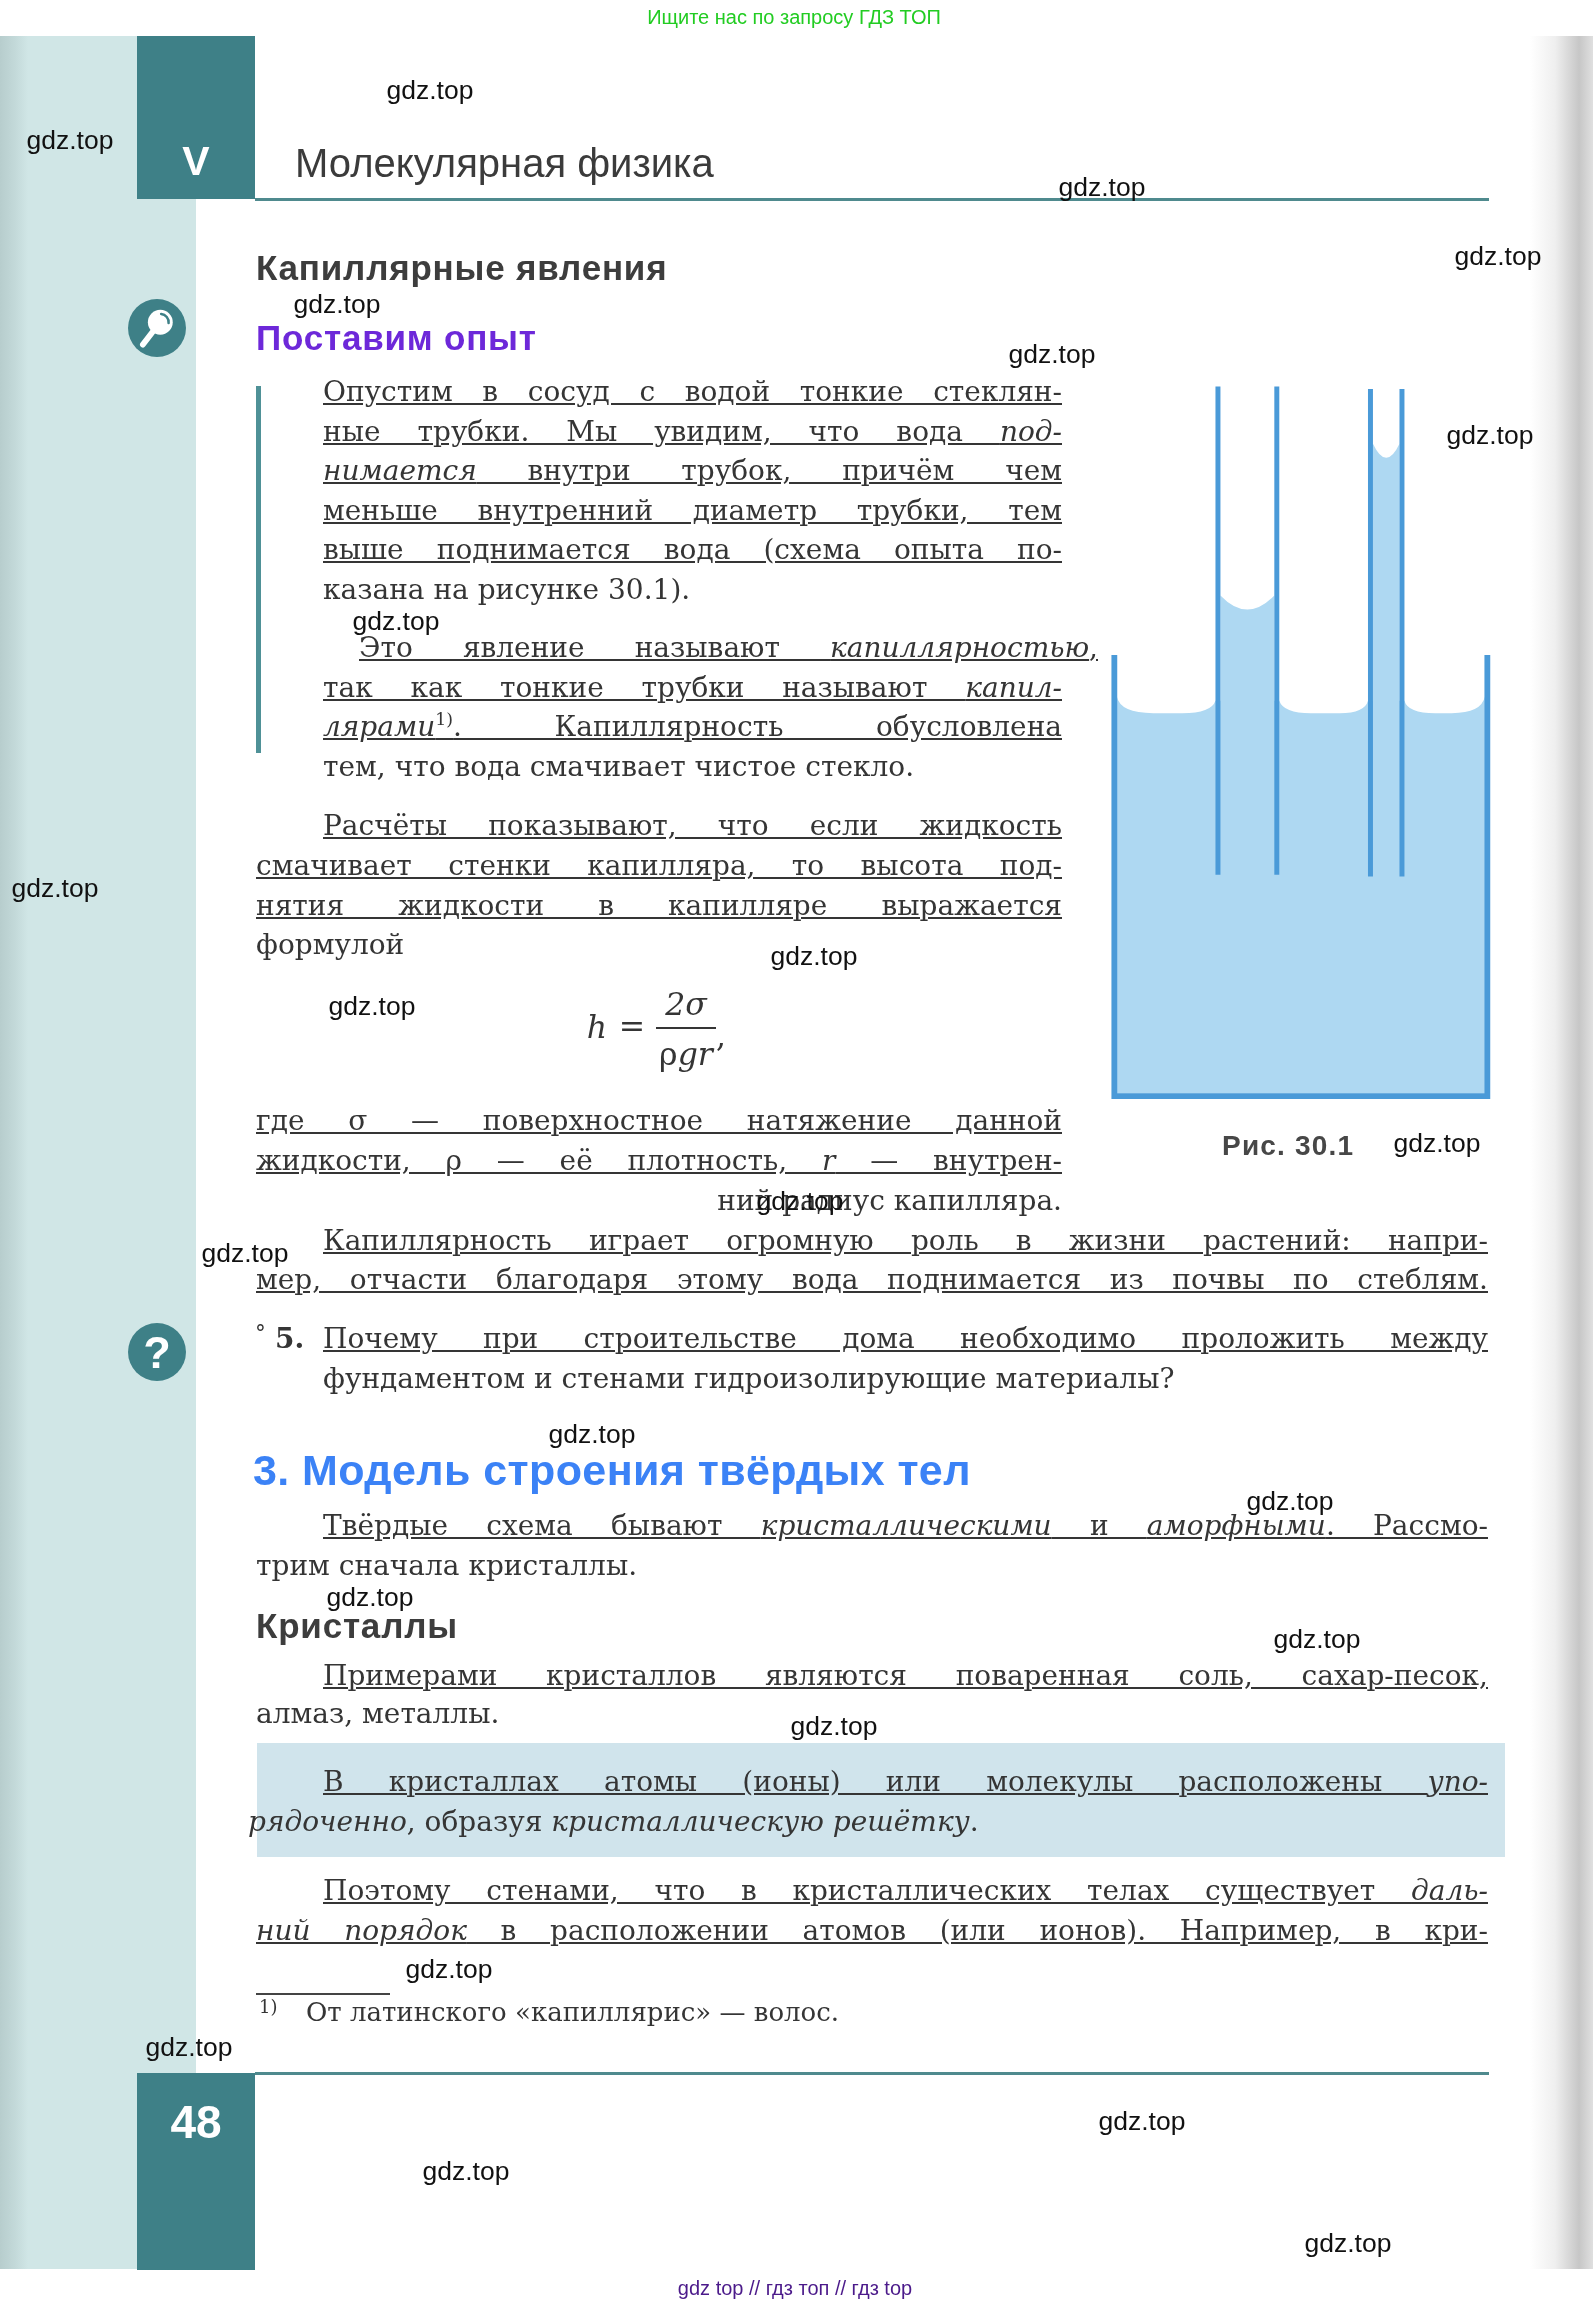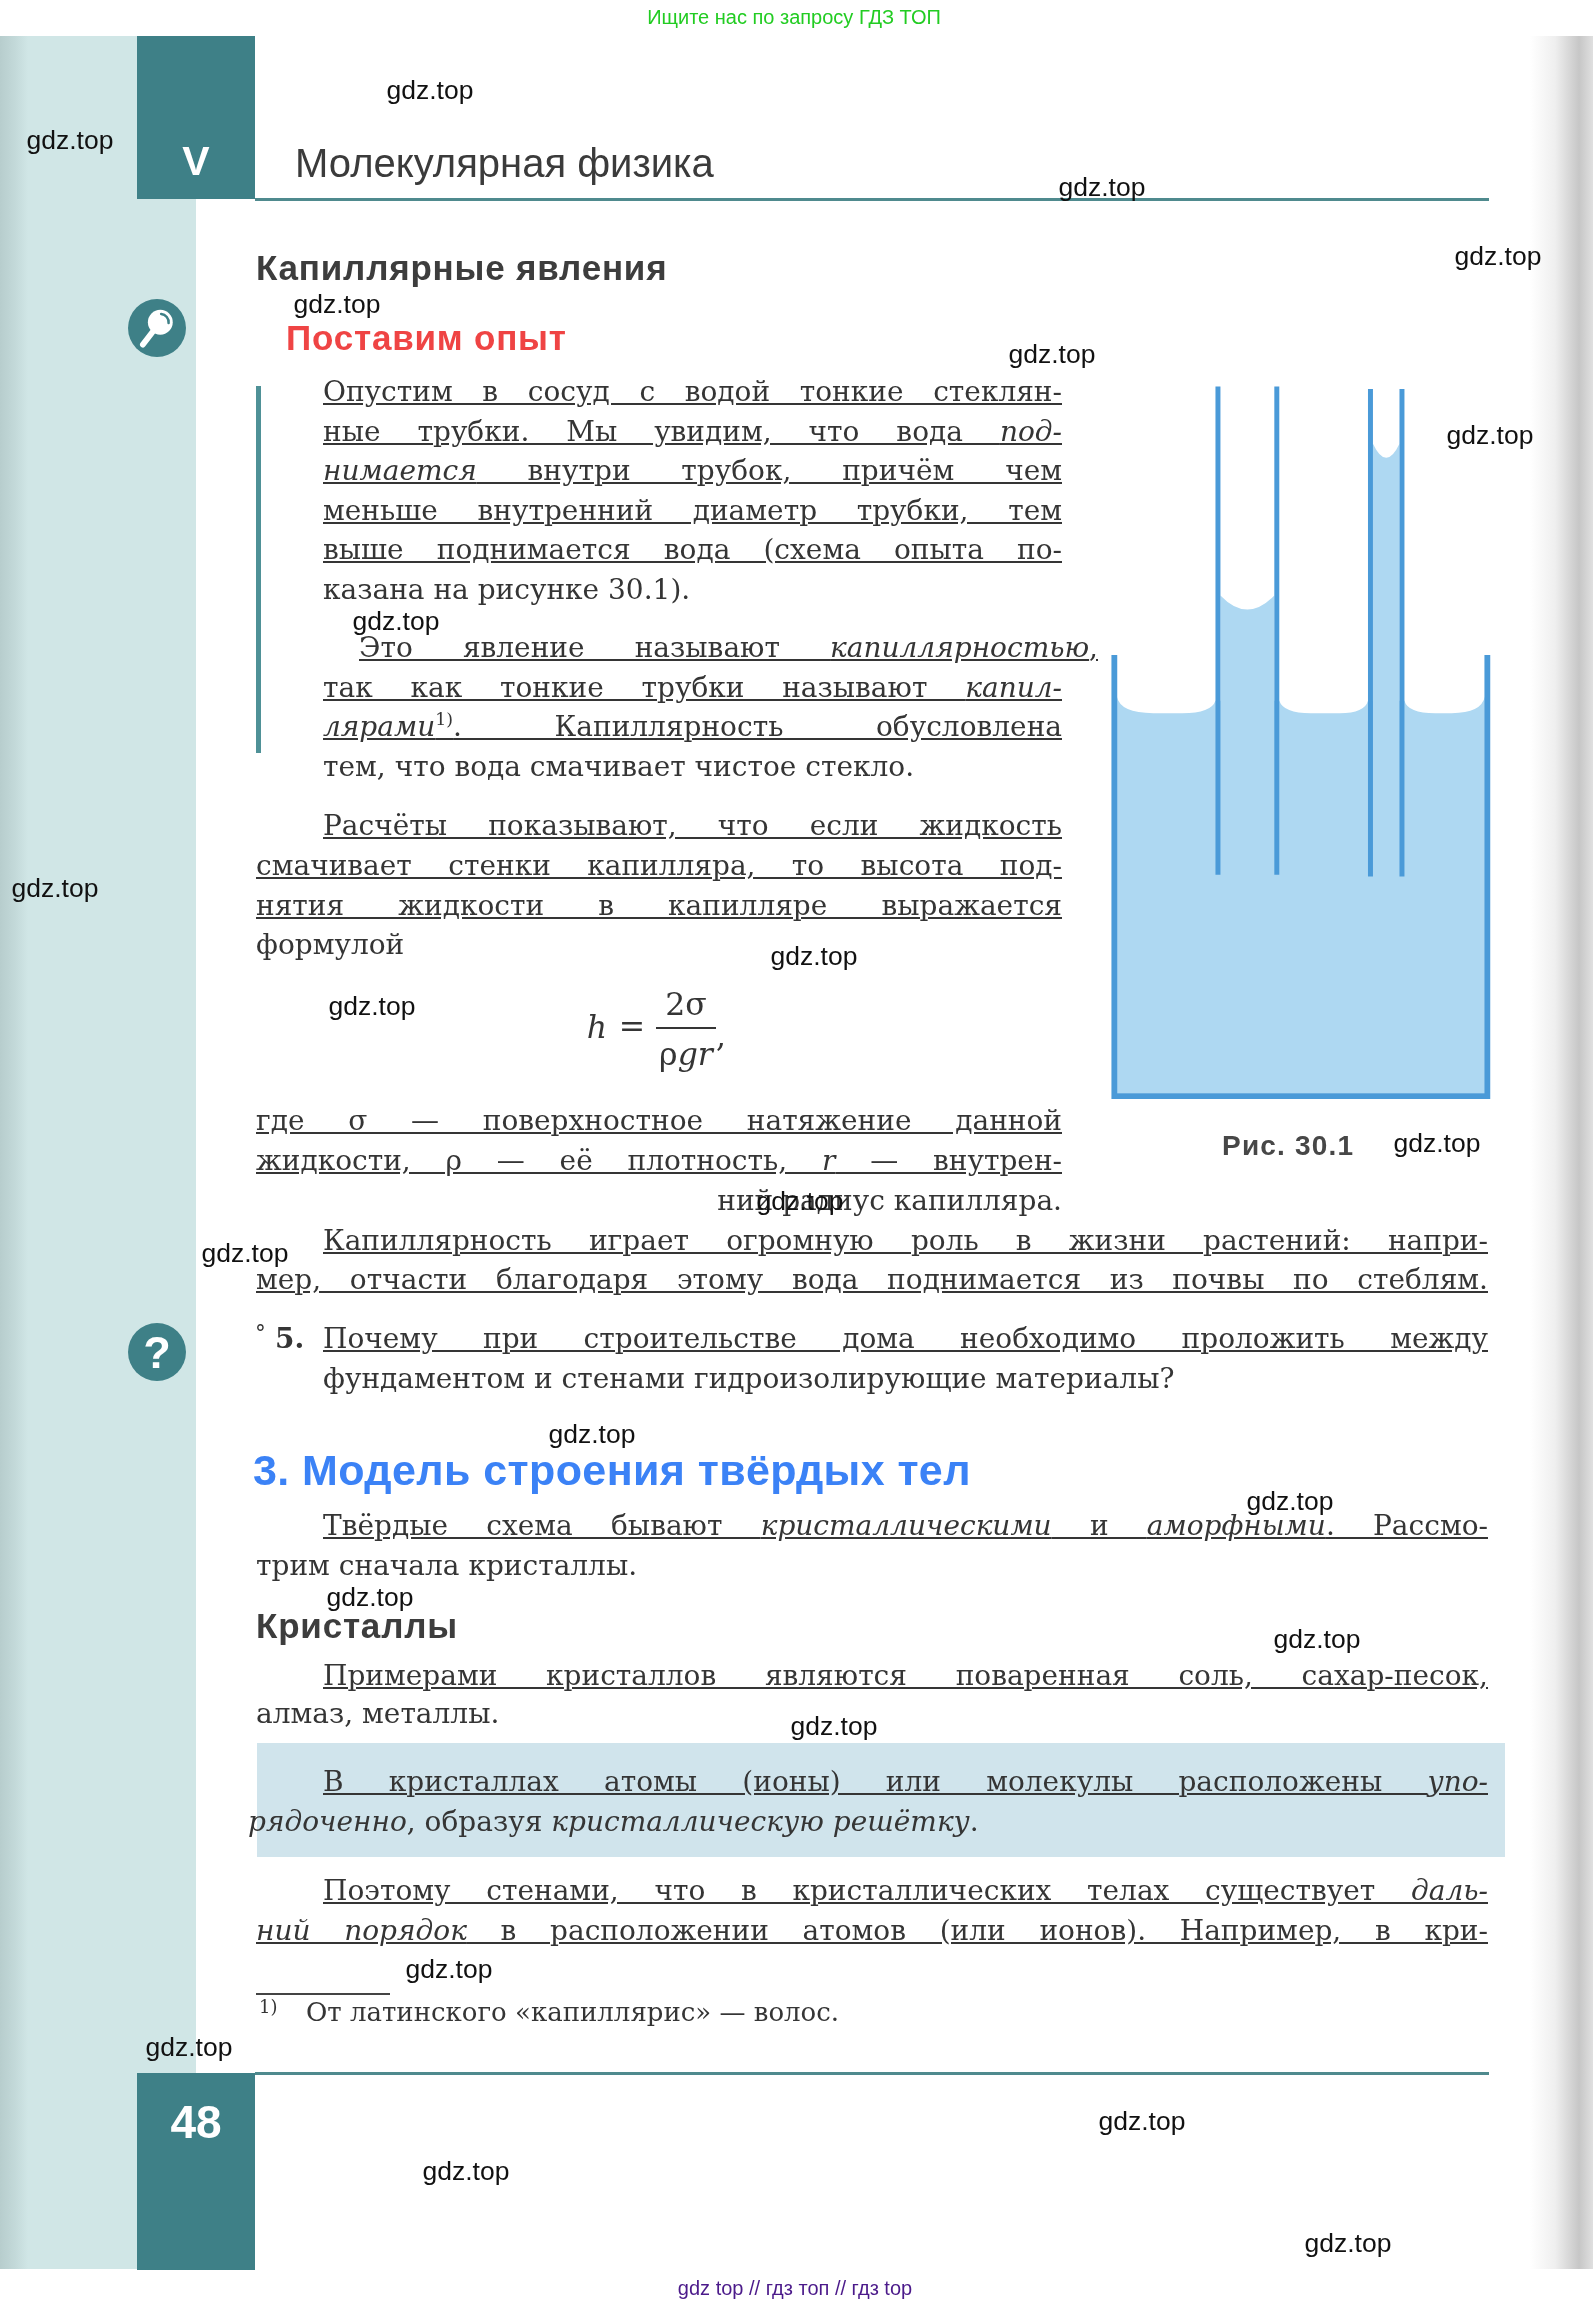--- a/index.html
+++ b/index.html
@@ -42,21 +42,21 @@
     position: absolute; left: 137px; width: 118px; top: 2097px; line-height: 50px;
     text-align: center; color: #ffffff; font-family: "Liberation Sans", sans-serif;
     font-weight: bold; font-size: 46px;
   }
 
   .h-small {
     position: absolute; left: 256px; line-height: 41px; font-size: 35px; font-weight: bold;
     font-family: "Liberation Sans", sans-serif; letter-spacing: 0.8px; white-space: nowrap;
   }
   .h-dark { color: #3d3d3d; }
-  .h-teal { color: #ef4444; margin-left: 30px; }
+  .h-teal { color: #6d28d9; }
   .h-big {
     position: absolute; left: 253px; top: 1445px; line-height: 50px; font-size: 43px; font-weight: bold;
     font-family: "Liberation Sans", sans-serif; color: #3b82f6; white-space: nowrap; letter-spacing: 0.4px;
   }
 
   .ln {
     position: absolute; font-family: "DejaVu Serif", serif; font-size: 28px; line-height: 40px;
     color: #353535;
   }
   .j { text-align: justify; text-align-last: justify; text-decoration: underline; }
@@ -136,21 +136,21 @@
 <div class="ln j" style="left:323px;top:707px;width:739px;"><span class="i">лярами</span><span class="sup">1)</span><span>. Капиллярность обусловлена</span></div>
 <div class="ln" style="left:323px;top:747px;width:739px;"><span>тем, что вода смачивает чистое стекло.</span></div>
 
 <div class="ln j" style="left:323px;top:806px;width:739px;"><span>Расчёты показывают, что если жидкость</span></div>
 <div class="ln j" style="left:256px;top:846px;width:806px;"><span>смачивает стенки капилляра, то высота под-</span></div>
 <div class="ln j" style="left:256px;top:886px;width:806px;"><span>нятия жидкости в капилляре выражается</span></div>
 <div class="ln" style="left:256px;top:925px;width:806px;"><span>формулой</span></div>
 
 <span class="fx i" style="left:597px;top:1028px;">h</span>
 <span class="fx" style="left:632px;top:1027px;">=</span>
-<span class="fx" style="left:686px;top:1005px;">2σ</span>
+<span class="fx" style="left:686px;top:1005px;font-style:italic;">2σ</span>
 <div class="frac-line"></div>
 <span class="fx" style="left:686px;top:1055px;"><span>ρ</span><span class="i">gr</span></span>
 <span class="fx" style="left:721px;top:1037px;">,</span>
 
 <div class="ln j" style="left:256px;top:1101px;width:806px;"><span>где σ — поверхностное натяжение данной</span></div>
 <div class="ln j" style="left:256px;top:1141px;width:806px;"><span>жидкости, ρ — её плотность, </span><span class="i">r</span><span> — внутрен-</span></div>
 <div class="ln" style="left:256px;top:1181px;width:806px;text-align:right;"><span>ний радиус капилляра.</span></div>
 
 <div class="ln j" style="left:323px;top:1221px;width:1165px;"><span>Капиллярность играет огромную роль в жизни растений: напри-</span></div>
 <div class="ln j" style="left:256px;top:1260px;width:1232px;"><span>мер, отчасти благодаря этому вода поднимается из почвы по стеблям.</span></div>

